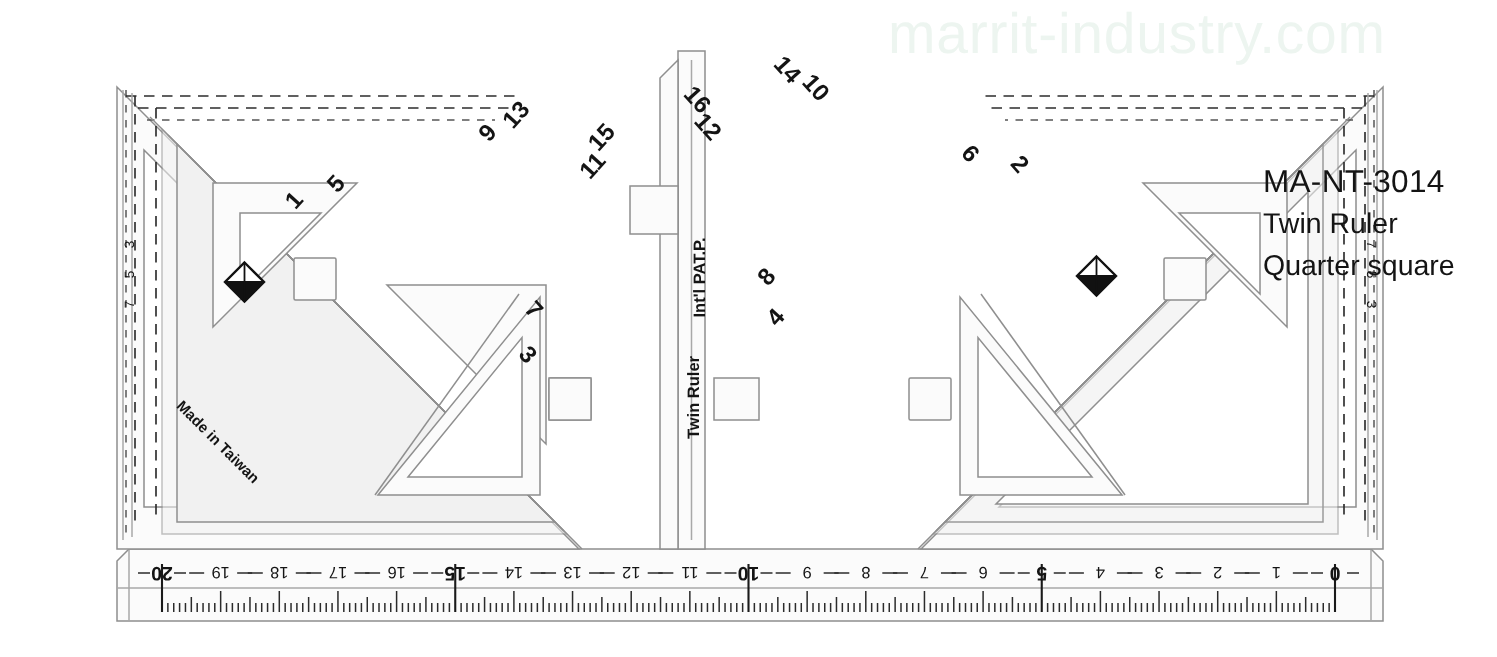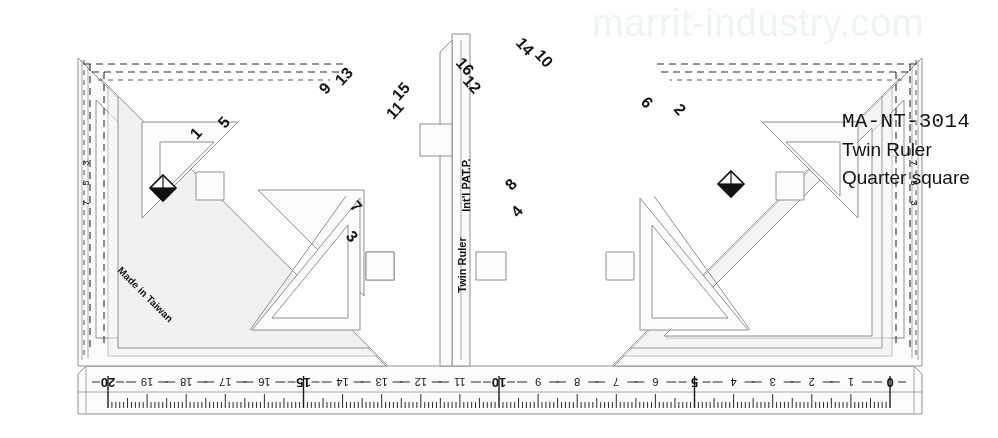--- a/index.html
+++ b/index.html
@@ -27,21 +27,21 @@
   .product-info{
     position:absolute;
     left:842px;top:108px;
     font-size:19px;
     line-height:28px;
     color:#141414;
     font-family:"Liberation Sans", sans-serif;
     white-space:nowrap;
   }
   .product-info .code{
-    font-family:Liberation Mono, monospace;
+    font-family:Liberation Sans, sans-serif;
     font-size:21px;
     letter-spacing:.2px;
   }
 </style>
 </head>
 <body>
 
 <div id="stage">
 
   <div class="wm">marrit-industry.com</div>

